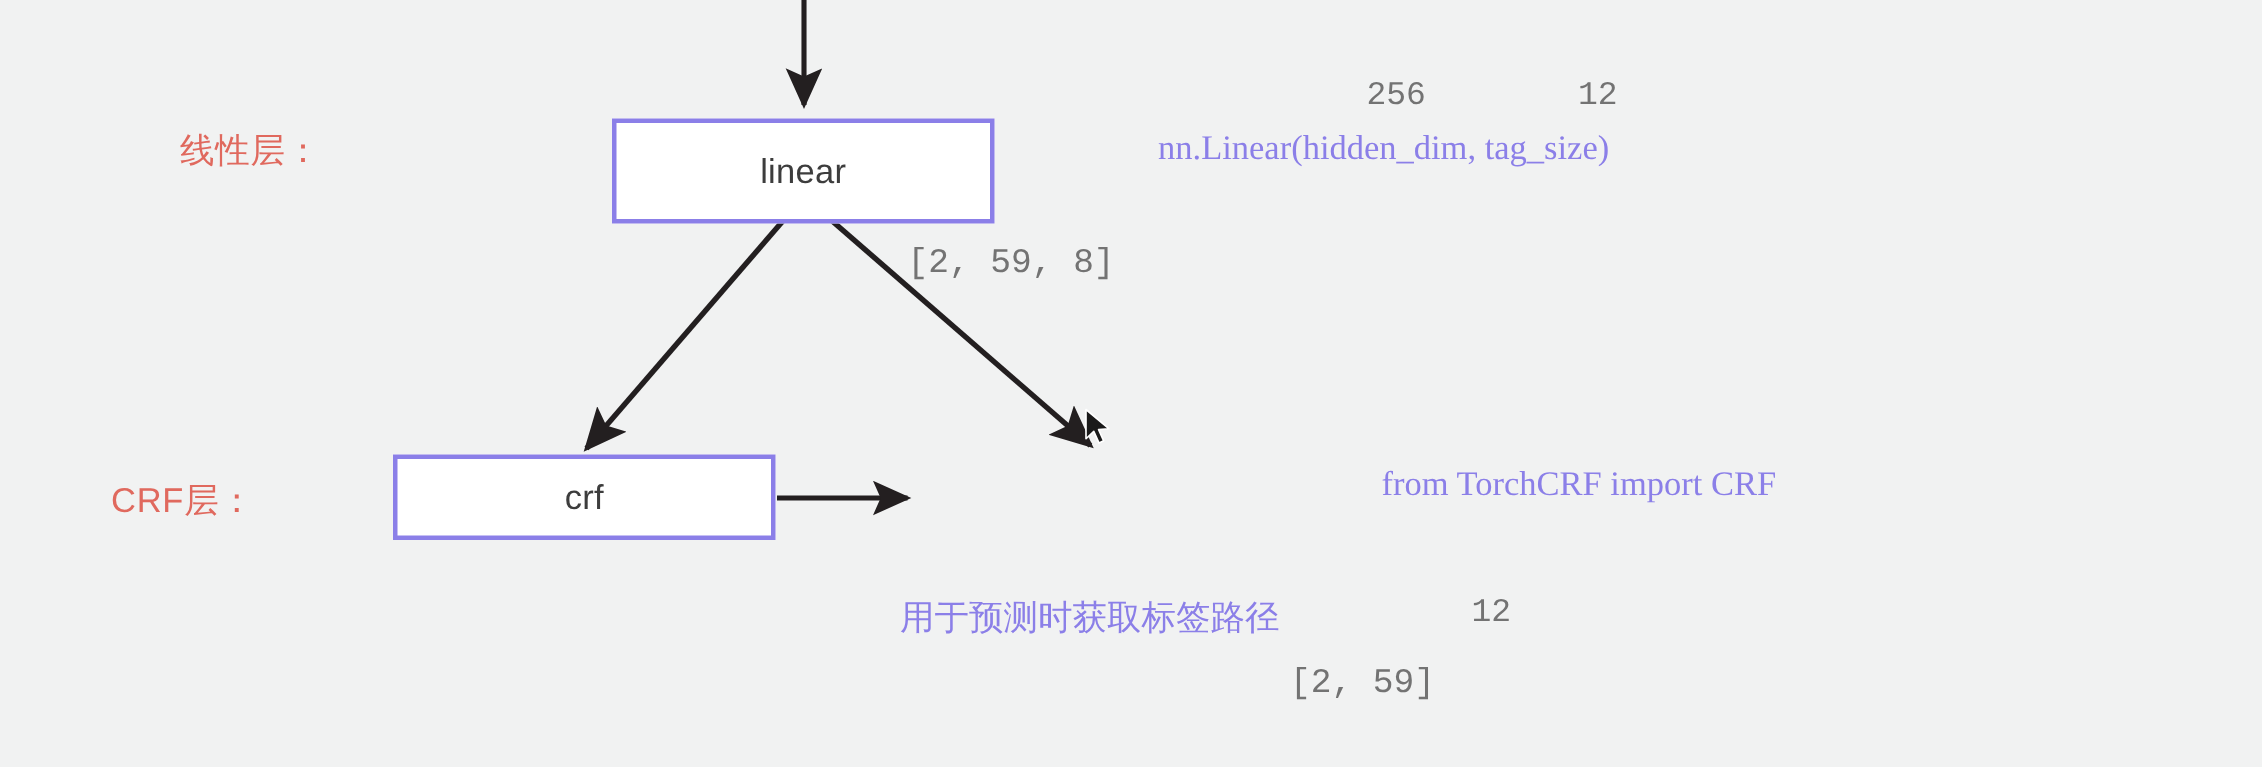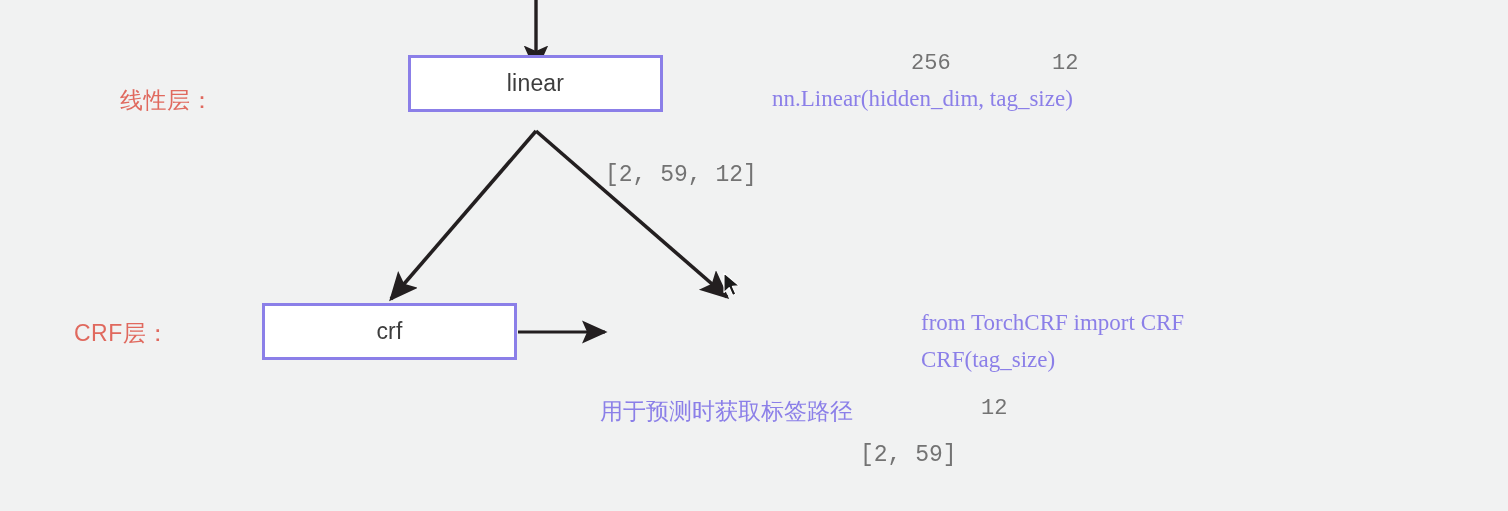--- a/index.html
+++ b/index.html
@@ -34,23 +34,23 @@
     display: flex;
     align-items: center;
     justify-content: center;
     color: #3d3d3d;
     font-size: 23px;
     letter-spacing: 0.2px;
     white-space: nowrap;
   }
   #node-linear {
     left: 408px;
-    top: 55px;
+    top: 79px;
     width: 255px;
-    height: 57px;
+    height: 70px;
   }
   #node-crf {
     left: 262px;
     top: 303px;
     width: 255px;
     height: 57px;
   }
   #node-viterbi {
     left: 608px;
     top: 302px;
@@ -78,21 +78,21 @@
   .lbl-purple {
     color: #8b7fe8;
     font-size: 23px;
     font-family: Liberation Serif, serif;
   }
   #shape-linear-in { left: 90px; top: 171px; }
   #shape-linear-out { left: 605px; top: 162px; }
   #dim-hidden { left: 911px; top: 51px; font-size: 22px; }
   #dim-tag { left: 1052px; top: 51px; font-size: 22px; }
   #code-nnlinear { left: 772px; top: 86px; }
-  #code-import { left: 921px; top: 304px; line-height: 37px; }
+  #code-import { left: 921px; top: 304px; line-height: 37px; text-align: center; }
   #caption-crf { left: 280px; top: 396px; }
   #caption-viterbi { left: 600px; top: 396px; }
   #dim-crf-tag { left: 981px; top: 396px; font-size: 22px; }
   #shape-viterbi-out { left: 816px; top: 442px; margin-left: 44px; }
 
   #mouse-cursor {
     position: absolute;
     left: 722px;
     top: 272px;
     width: 20px;
@@ -124,31 +124,30 @@
   <div class="node" id="node-linear">linear</div>
 
   <div class="node" id="node-crf">crf</div>
 
 
   <div class="lbl lbl-layer" id="label-linear-layer">线性层：</div>
 
   <div class="lbl lbl-layer" id="label-crf-layer">CRF层：</div>
 
 
-  <div class="lbl lbl-blue" id="shape-linear-out">[2, 59, 12]</div>
+  <div class="lbl lbl-blue" id="shape-linear-out">[2, 59, 8]</div>
 
   <div class="lbl lbl-blue" id="dim-hidden">256</div>
 
   <div class="lbl lbl-blue" id="dim-tag">12</div>
 
   <div class="lbl lbl-purple" id="code-nnlinear">nn.Linear(hidden_dim, tag_size)</div>
 
   <div class="lbl lbl-purple" id="code-import">
     <div>from TorchCRF import CRF</div>
-    <div>CRF(tag_size)</div>
   </div>
 
 
   <div class="lbl lbl-purple" id="caption-viterbi">用于预测时获取标签路径</div>
 
   <div class="lbl lbl-blue" id="dim-crf-tag">12</div>
 
   <div class="lbl lbl-blue" id="shape-viterbi-out">[2, 59]</div>
 
   <svg id="mouse-cursor" viewBox="0 0 20 26" xmlns="http://www.w3.org/2000/svg">

